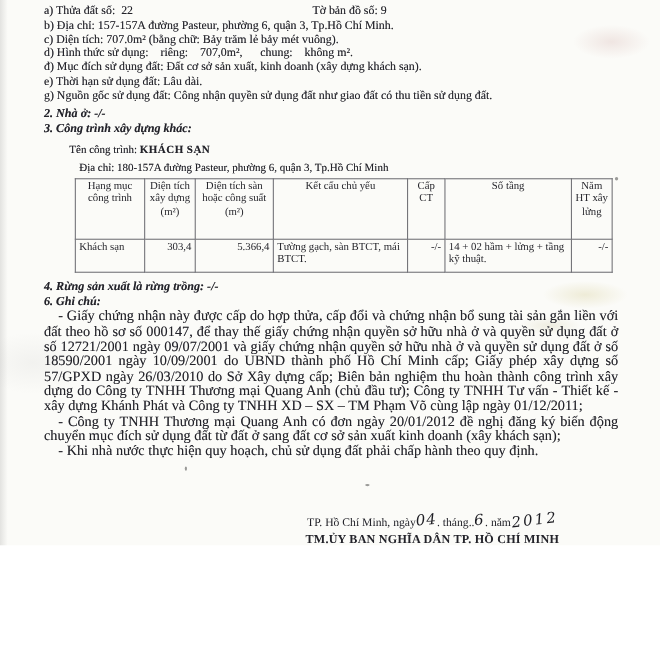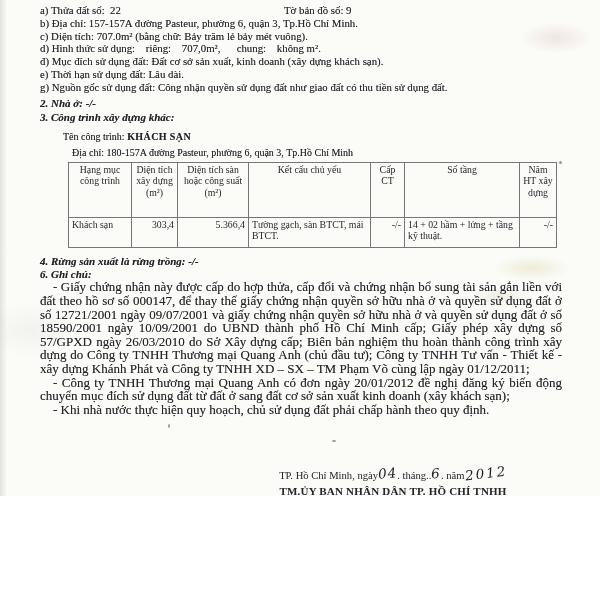--- a/index.html
+++ b/index.html
@@ -83,21 +83,21 @@
           <col style="width:37px">
       </colgroup>
       <thead>
         <tr>
           <th>Hạng mục công trình</th>
           <th>Diện tích xây dựng (m²)</th>
           <th>Diện tích sàn hoặc công suất (m²)</th>
           <th>Kết cấu chủ yếu</th>
           <th>Cấp CT</th>
           <th>Số tầng</th>
-          <th>Năm HT xây dựng</th>
+          <th>Năm HT xây lửng</th>
         </tr>
       </thead>
       <tbody>
         <tr>
           <td class="ta-l">Khách sạn</td>
           <td class="ta-c">303,4</td>
           <td class="ta-c">5.366,4</td>
           <td class="ta-l">Tường gạch, sàn BTCT, mái BTCT.</td>
           <td class="ta-c">-/-</td>
           <td class="ta-l">14 + 02 hầm + lửng + tầng kỹ thuật.</td>
@@ -112,21 +112,21 @@
     <div class="notes-wrap">
       <p class="note">- Giấy chứng nhận này được cấp do hợp thửa, cấp đổi và chứng nhận bổ sung tài sản gắn liền với đất theo hồ sơ số 000147, để thay thế giấy chứng nhận quyền sở hữu nhà ở và quyền sử dụng đất ở số 12721/2001 ngày 09/07/2001 và giấy chứng nhận quyền sở hữu nhà ở và quyền sử dụng đất ở số 18590/2001 ngày 10/09/2001 do UBND thành phố Hồ Chí Minh cấp; Giấy phép xây dựng số 57/GPXD ngày 26/03/2010 do Sở Xây dựng cấp; Biên bản nghiệm thu hoàn thành công trình xây dựng do Công ty TNHH Thương mại Quang Anh (chủ đầu tư); Công ty TNHH Tư vấn - Thiết kế - xây dựng Khánh Phát và Công ty TNHH XD – SX – TM Phạm Võ cùng lập ngày 01/12/2011;</p>
       <p class="note">- Công ty TNHH Thương mại Quang Anh có đơn ngày 20/01/2012 đề nghị đăng ký biến động chuyển mục đích sử dụng đất từ đất ở sang đất cơ sở sản xuất kinh doanh (xây khách sạn);</p>
       <p class="note">- Khi nhà nước thực hiện quy hoạch, chủ sử dụng đất phải chấp hành theo quy định.</p>
     </div>
 
     <div class="sig-block">
       <div class="sig-date">
         <span>TP. Hồ Chí Minh, ngày</span><span class="hw">04</span><span>. tháng..</span><span class="hw">6</span><span>. năm</span><span class="hw hw-year">2012</span>
       </div>
-      <div class="sig-org">TM.ỦY BAN NHÂN DÂN TP. HỒ CHÍ TNHH</div>
+      <div class="sig-org">TM.ỦY BAN NGHĨA DÂN TP. HỒ CHÍ MINH</div>
       <div class="sig-tuq">TUQ. CHỦ TỊCH</div>
       <div class="sig-dir">
         <span>GIÁM ĐỐC SỞ TÀI NGUYÊN VÀ MÔI TRƯỜNG</span><svg class="paraph" width="14" height="18" viewBox="0 0 14 18">
           <path d="M3,16 C5,5 9,1 8.5,7 C8,12 11,9 12,14 M2,17 L9,16.4" fill="none" stroke="#2c2c32" stroke-width="1.3" stroke-linecap="round"></path>
         </svg>
       </div>
     </div>
   </div>
 
   <svg class="stamp" width="108" height="68" viewBox="0 0 108 68">

